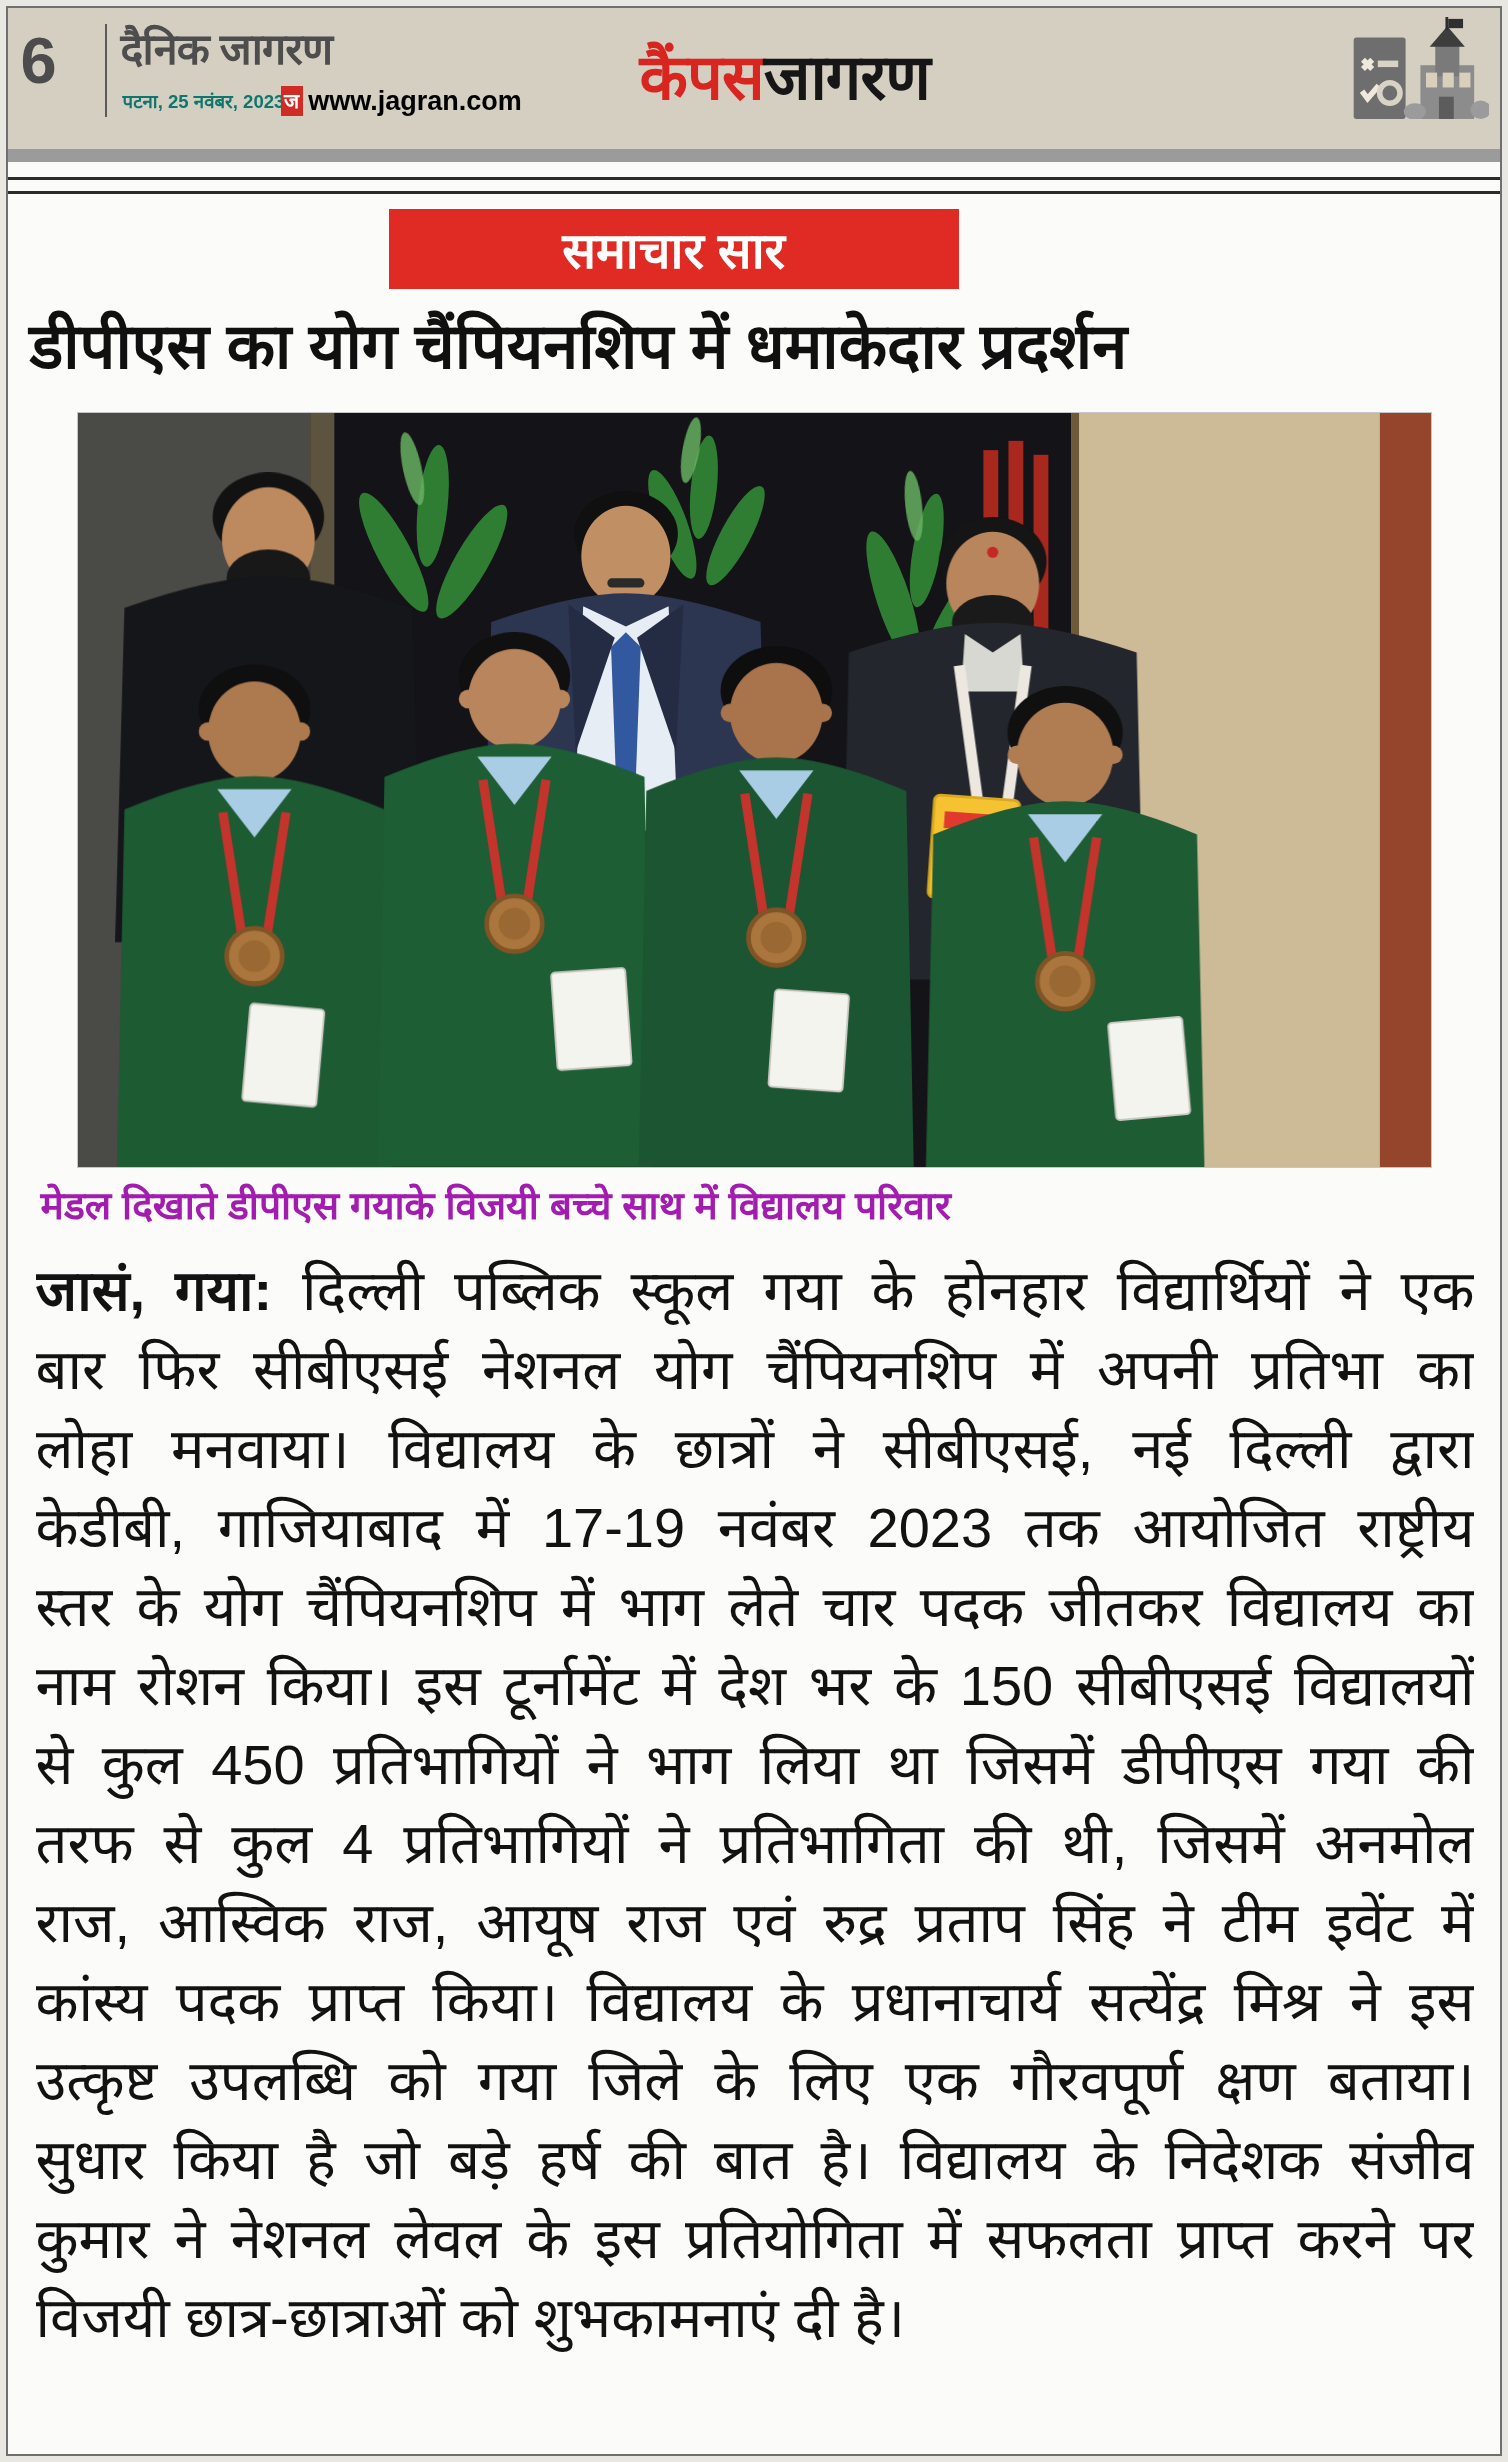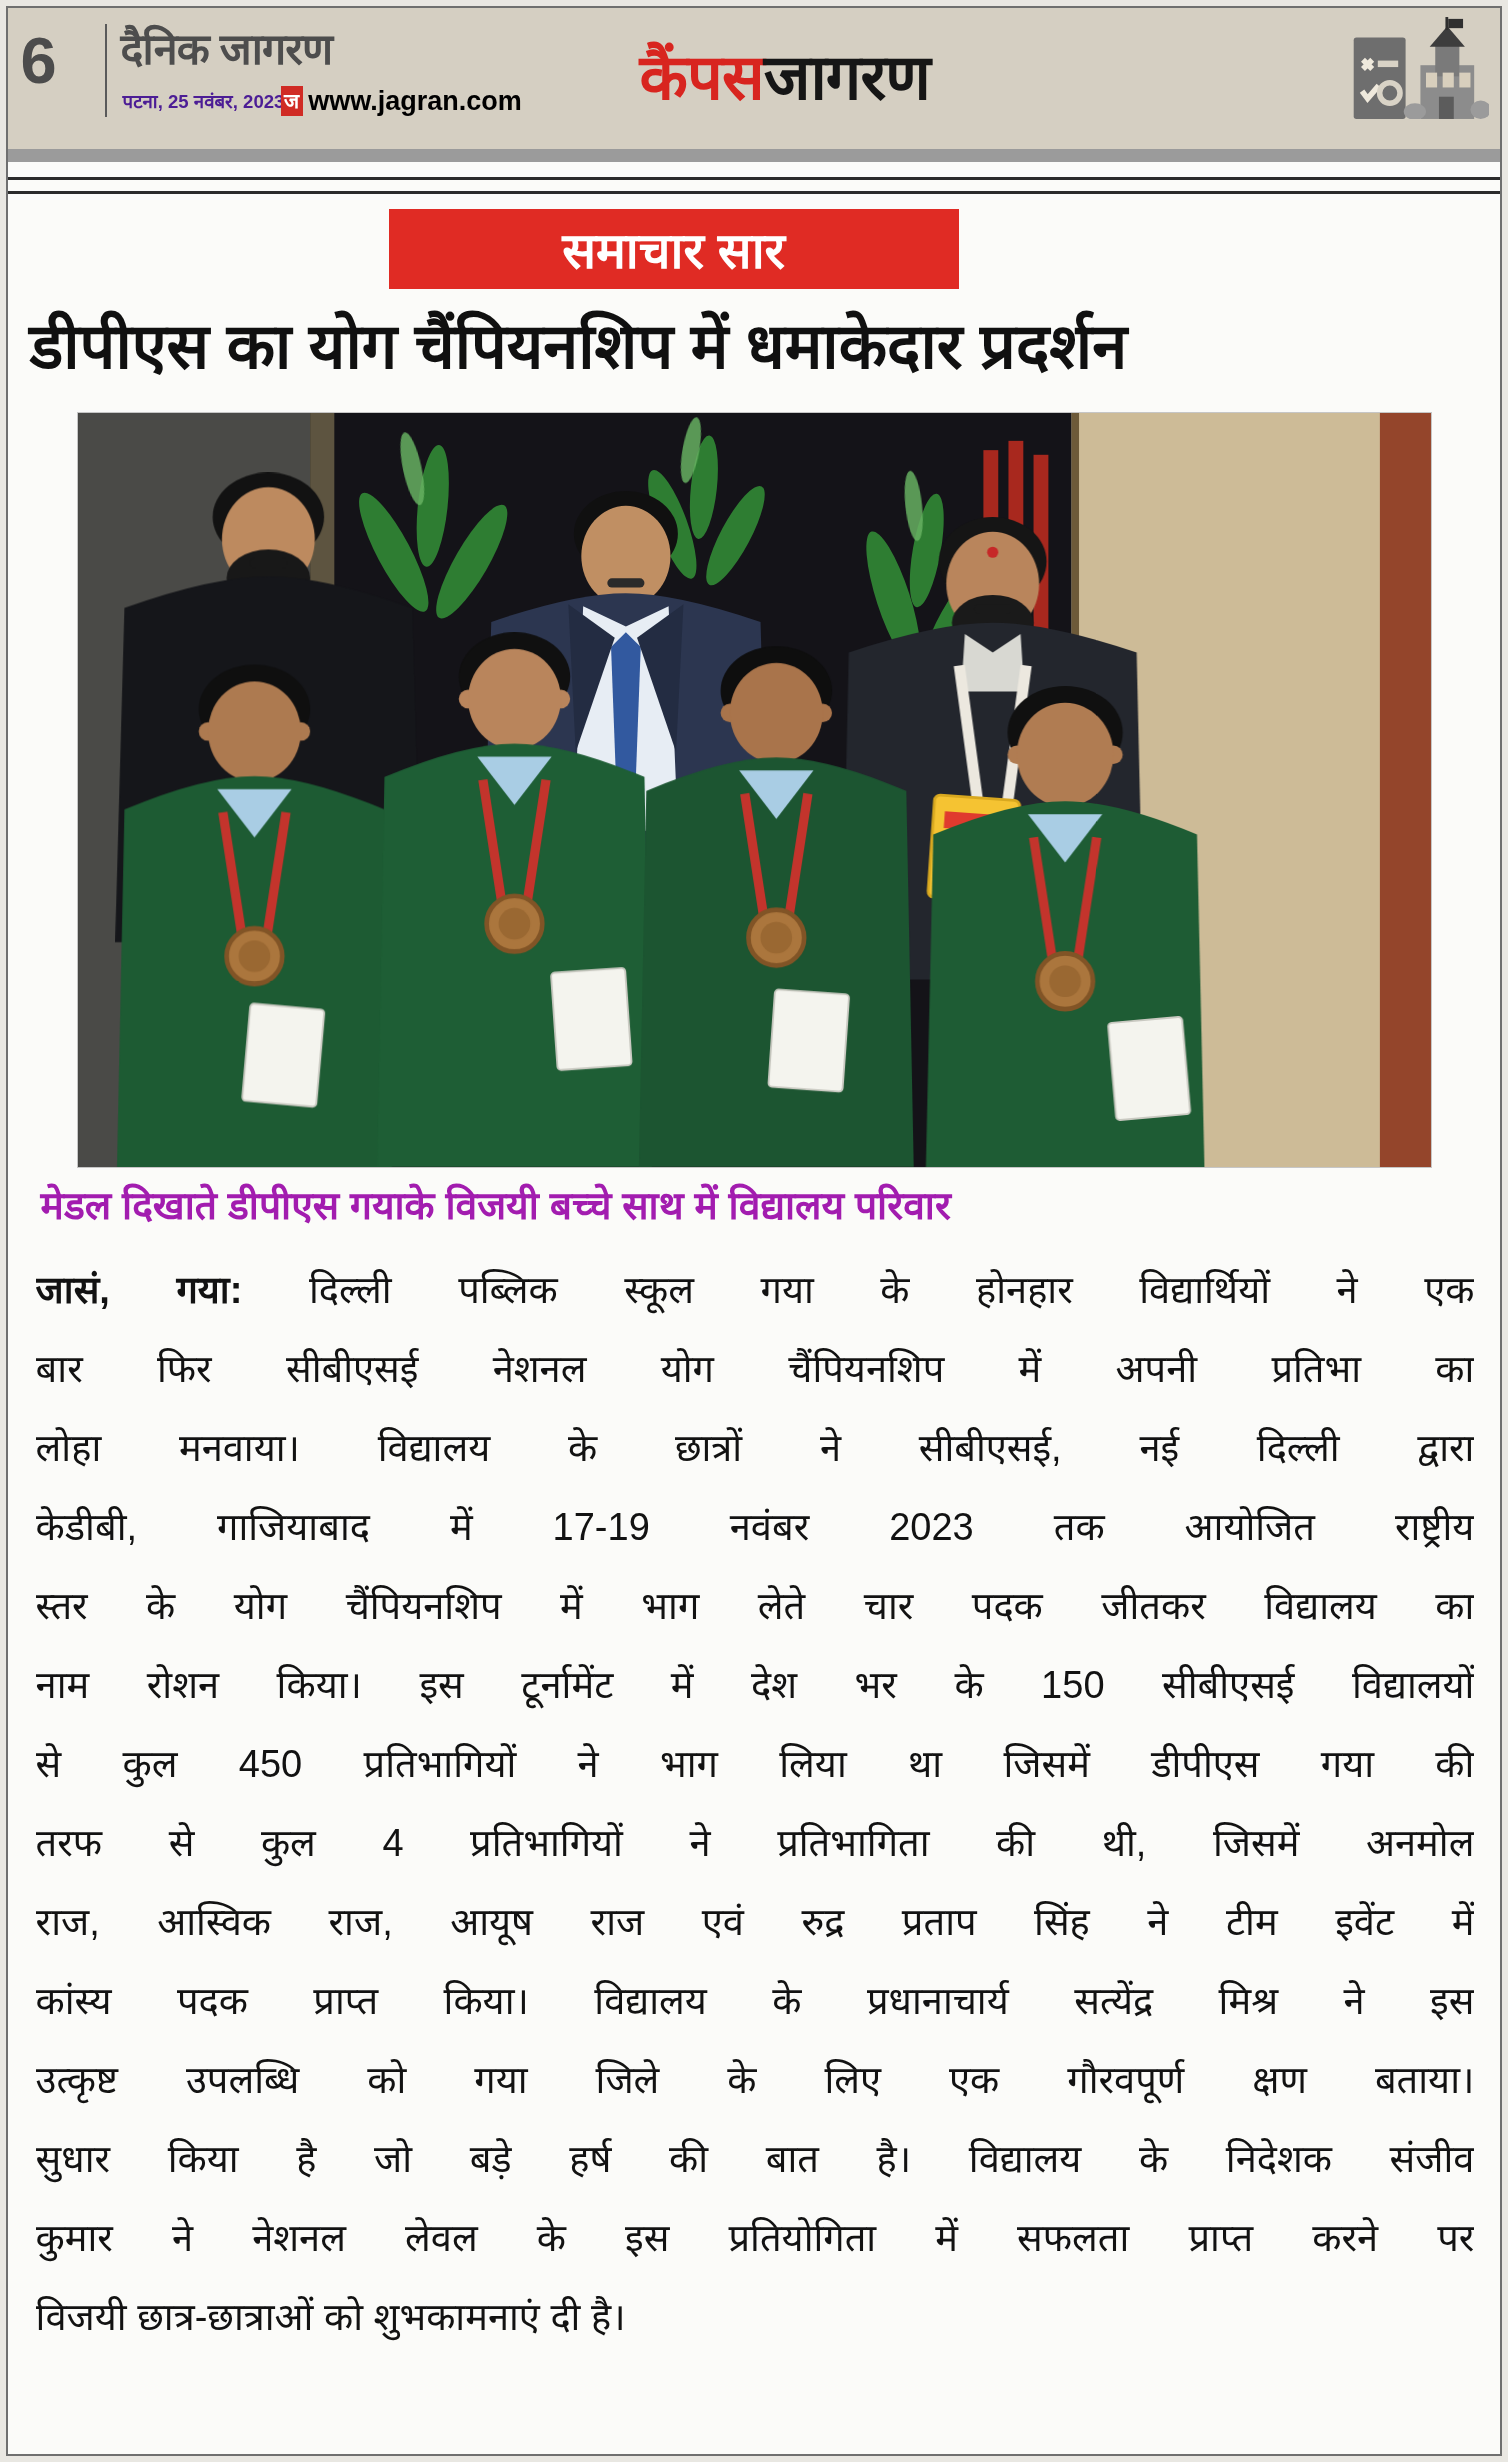--- a/index.html
+++ b/index.html
@@ -5,21 +5,21 @@
   html,body{margin:0;padding:0;background:#e9e7e2;}
   body{width:1508px;height:2462px;position:relative;font-family:"Liberation Sans",sans-serif;}
   .sheet{position:absolute;inset:0;padding:5.6px;box-sizing:border-box;}
   .frame{border:2.8px solid #6f6f6f;background:#fbfbf9;height:100%;box-sizing:border-box;overflow:hidden;}
 
   
   .masthead{position:relative;height:141px;background:#d5cfc2;}
   .mh-num{position:absolute;left:13px;top:15px;font-size:65px;font-weight:800;color:#4c4c4c;}
   .mh-divider{position:absolute;left:97px;top:16.7px;width:2.8px;height:93px;background:#5a5a5a;}
   .mh-brand{position:absolute;left:113px;top:10px;font-size:43px;font-weight:900;color:#4d4d4d;letter-spacing:-0.9px;}
-  .mh-date{position:absolute;left:115px;top:80px;font-size:18.6px;font-weight:700;color:#4c1d95;}
+  .mh-date{position:absolute;left:115px;top:80px;font-size:18.6px;font-weight:700;color:#0f766e;}
   .mh-site{position:absolute;left:273px;top:78px;display:flex;align-items:center;gap:5.6px;}
   .mh-site .glyph{display:inline-block;width:22px;height:30px;background:#d02b24;color:#fff;
       font-size:20.4px;font-weight:800;text-align:center;line-height:30px;}
   .mh-site .url{font-size:27px;font-weight:700;color:#000000;}
   .mh-title{position:absolute;left:632px;top:24px;font-size:63px;font-weight:900;letter-spacing:-0.9px;white-space:nowrap;}
   .mh-title .red{color:#d8251f;}
   .mh-title .black{color:#161616;}
   .mh-art{position:absolute;right:11px;top:9.3px;}
   .graybar{height:13px;background:#9b9b9b;}
   .toprule{margin-top:15px;height:11px;border-top:3.7px solid #2b2b2b;border-bottom:3.7px solid #2b2b2b;}
@@ -29,21 +29,21 @@
       display:flex;align-items:center;justify-content:center;font-size:50px;font-weight:700;}
   .headline{margin:18.6px 22px 0 22px;font-size:63px;font-weight:900;color:#101010;line-height:1.25;white-space:nowrap;}
 
   
   figure.photo{margin:26px auto 0 auto;width:1353px;height:754px;border:0.9px solid #c6c6c6;
       box-sizing:content-box;overflow:hidden;background:#17161a;}
   figure.photo svg{display:block;}
   .caption{margin:9.3px 0 0 33px;font-size:39px;font-weight:700;color:#a21caf;}
 
   
-  .article{margin:20.4px 26px 0 28px;color:#121212;font-size:38px;line-height:79px;}
+  .article{margin:20.4px 26px 0 28px;color:#121212;font-size:56px;line-height:79px;}
   .article-line{text-align:justify;text-align-last:justify;white-space:nowrap;overflow:hidden;}
   .article [data-bind-list] > .article-line:last-child{text-align-last:left;}
   .lead{font-weight:800;}
 </style>
 </head>
 <body>
 
 <div class="sheet">
 <div class="frame">
 

